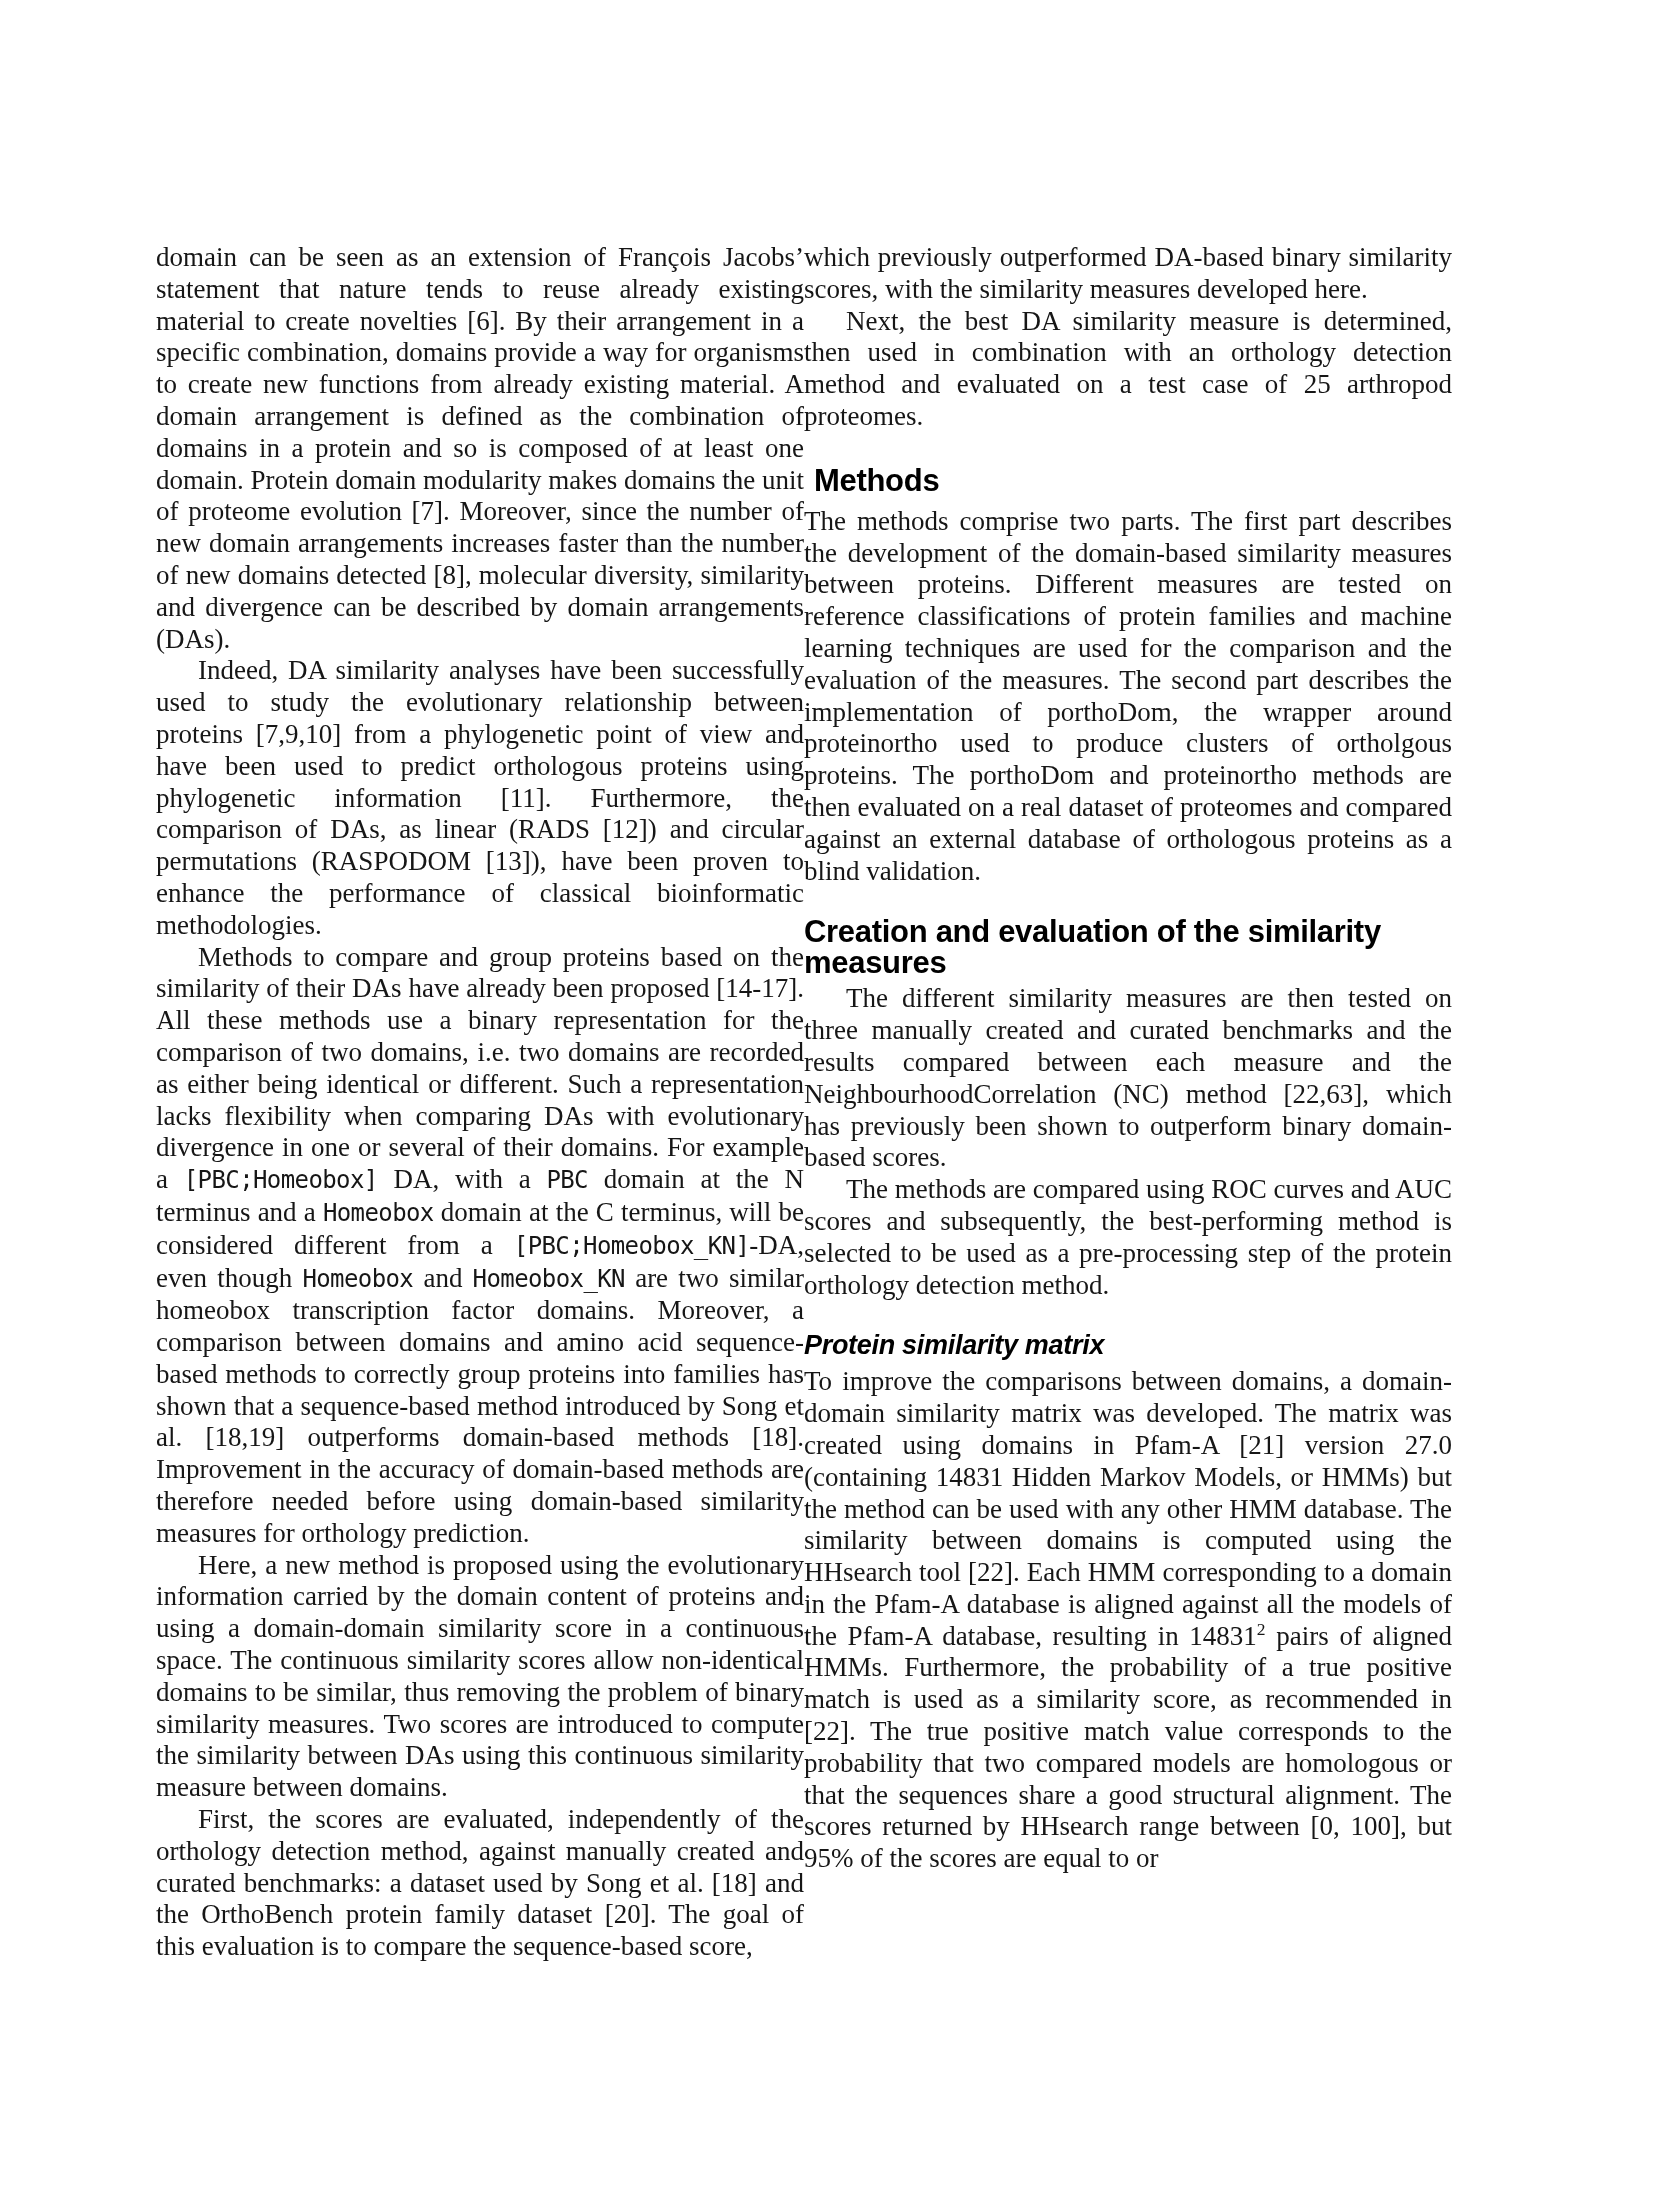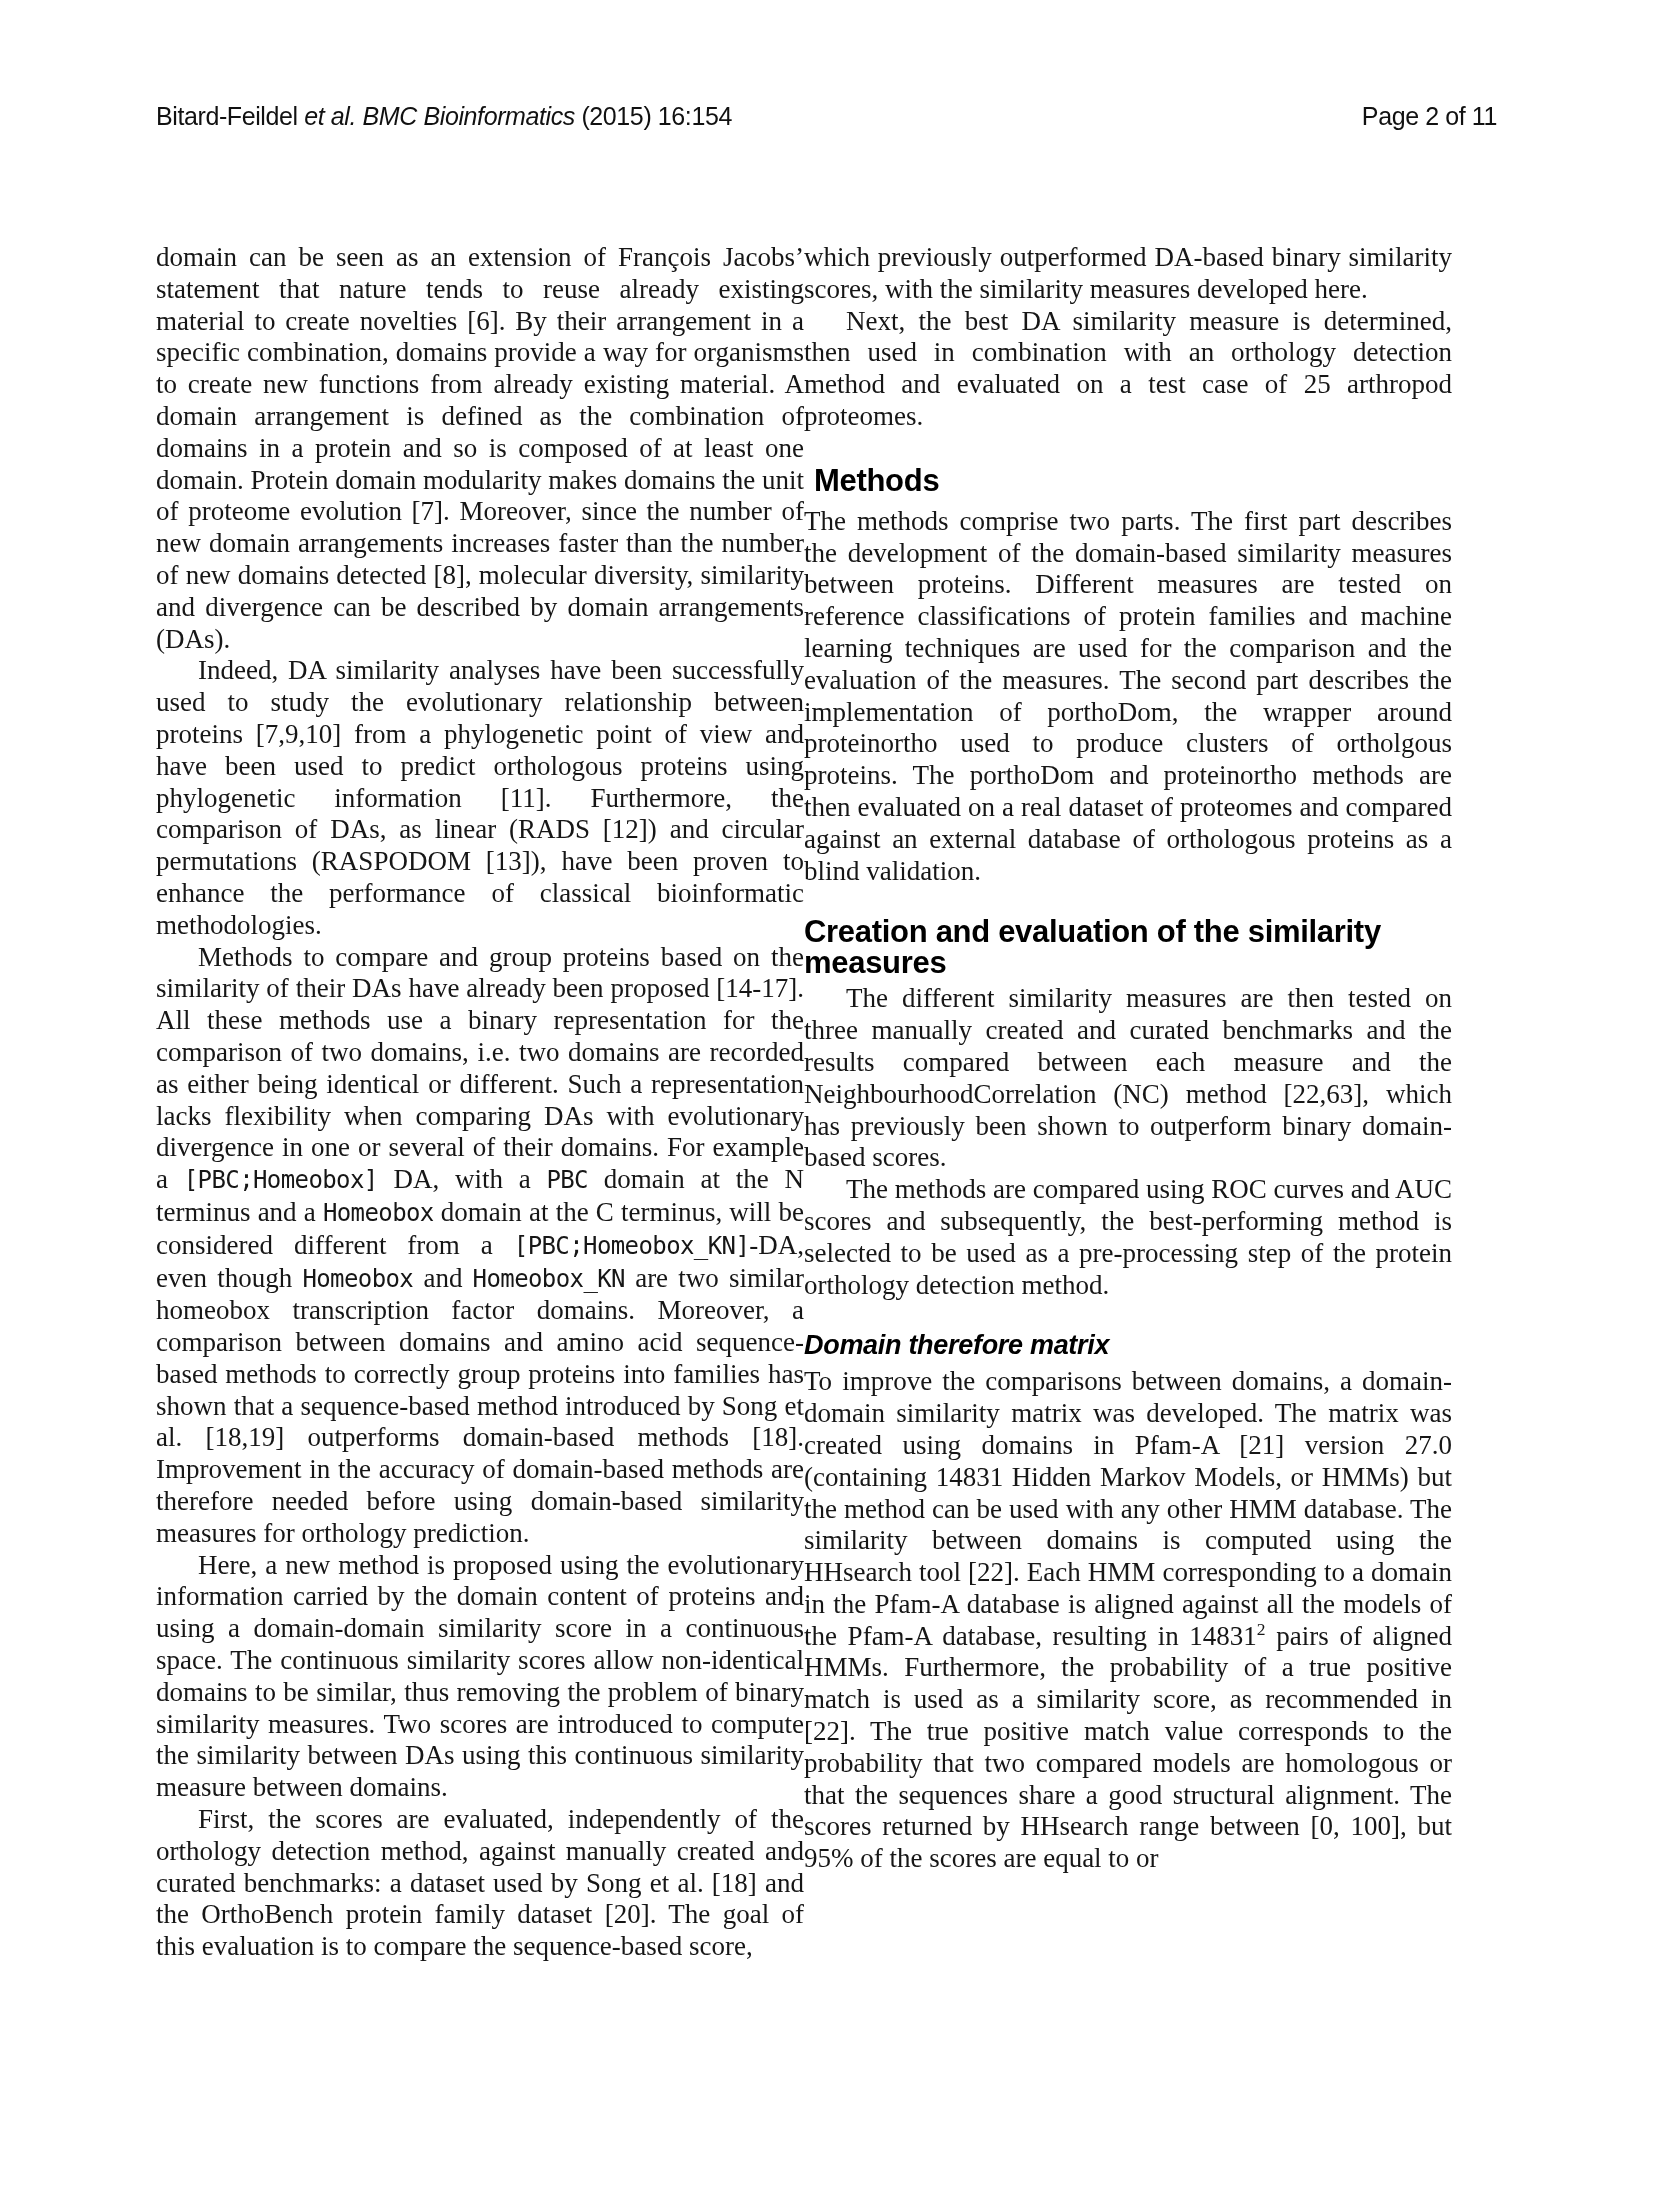--- a/index.html
+++ b/index.html
@@ -83,40 +83,34 @@
   .sup {
     font-size: 0.65em;
     vertical-align: super;
     line-height: 0;
   }
 </style>
 </head>
 <body>
 
 <div class="page">
-  <div class="page-header">
-    <div class="running-head">
-      <span>Bitard-Feildel </span><span class="it">et al. </span><span class="it">BMC Bioinformatics </span><span> (2015) 16:154</span>
-    </div>
-    <div class="page-number">Page 2 of 11</div>
-  </div>
 
   <div class="columns">
     <div class="col">
         <p class=""><span>domain can be seen as an extension of François Jacobs’ statement that nature tends to reuse already existing material to create novelties [6]. By their arrangement in a specific combination, domains provide a way for organisms to create new functions from already existing material. A domain arrangement is defined as the combination of domains in a protein and so is composed of at least one domain. Protein domain modularity makes domains the unit of proteome evolution [7]. Moreover, since the number of new domain arrangements increases faster than the number of new domains detected [8], molecular diversity, similarity and divergence can be described by domain arrangements (DAs).</span></p>
         <p class="indent"><span>Indeed, DA similarity analyses have been successfully used to study the evolutionary relationship between proteins [7,9,10] from a phylogenetic point of view and have been used to predict orthologous proteins using phylogenetic information [11]. Furthermore, the comparison of DAs, as linear (RADS [12]) and circular permutations (RASPODOM [13]), have been proven to enhance the performance of classical bioinformatic methodologies.</span></p>
         <p class="indent"><span>Methods to compare and group proteins based on the similarity of their DAs have already been proposed [14-17]. All these methods use a binary representation for the comparison of two domains, i.e. two domains are recorded as either being identical or different. Such a representation lacks flexibility when comparing DAs with evolutionary divergence in one or several of their domains. For example a </span><span class="mono">[PBC;Homeobox]</span><span> DA, with a </span><span class="mono">PBC</span><span> domain at the N terminus and a </span><span class="mono">Homeobox</span><span> domain at the C terminus, will be considered different from a </span><span class="mono">[PBC;Homeobox_KN]</span><span>-DA, even though </span><span class="mono">Homeobox</span><span> and </span><span class="mono">Homeobox_KN</span><span> are two similar homeobox transcription factor domains. Moreover, a comparison between domains and amino acid sequence-based methods to correctly group proteins into families has shown that a sequence-based method introduced by Song et al. [18,19] outperforms domain-based methods [18]. Improvement in the accuracy of domain-based methods are therefore needed before using domain-based similarity measures for orthology prediction.</span></p>
         <p class="indent"><span>Here, a new method is proposed using the evolutionary information carried by the domain content of proteins and using a domain-domain similarity score in a continuous space. The continuous similarity scores allow non-identical domains to be similar, thus removing the problem of binary similarity measures. Two scores are introduced to compute the similarity between DAs using this continuous similarity measure between domains.</span></p>
         <p class="indent"><span>First, the scores are evaluated, independently of the orthology detection method, against manually created and curated benchmarks: a dataset used by Song et al. [18] and the OrthoBench protein family dataset [20]. The goal of this evaluation is to compare the sequence-based score,</span></p>
       </div>
     <div class="col">
         <p class=""><span>which previously outperformed DA-based binary similarity scores, with the similarity measures developed here.</span></p>
         <p class="indent"><span>Next, the best DA similarity measure is determined, then used in combination with an orthology detection method and evaluated on a test case of 25 arthropod proteomes.</span></p>
         <div class="heading h2">Methods</div>
         <p class=""><span>The methods comprise two parts. The first part describes the development of the domain-based similarity measures between proteins. Different measures are tested on reference classifications of protein families and machine learning techniques are used for the comparison and the evaluation of the measures. The second part describes the implementation of porthoDom, the wrapper around proteinortho used to produce clusters of ortholgous proteins. The porthoDom and proteinortho methods are then evaluated on a real dataset of proteomes and compared against an external database of orthologous proteins as a blind validation.</span></p>
         <div class="heading h3">Creation and evaluation of the similarity measures</div>
         <p class="indent"><span>The different similarity measures are then tested on three manually created and curated benchmarks and the results compared between each measure and the NeighbourhoodCorrelation (NC) method [22,63], which has previously been shown to outperform binary domain-based scores.</span></p>
         <p class="indent"><span>The methods are compared using ROC curves and AUC scores and subsequently, the best-performing method is selected to be used as a pre-processing step of the protein orthology detection method.</span></p>
-        <div class="heading h3i">Domain therefore matrix</div>
+        <div class="heading h3i">Protein similarity matrix</div>
         <p class=""><span>To improve the comparisons between domains, a domain-domain similarity matrix was developed. The matrix was created using domains in Pfam-A [21] version 27.0 (containing 14831 Hidden Markov Models, or HMMs) but the method can be used with any other HMM database. The similarity between domains is computed using the HHsearch tool [22]. Each HMM corresponding to a domain in the Pfam-A database is aligned against all the models of the Pfam-A database, resulting in 14831</span><span class="sup">2</span><span> pairs of aligned HMMs. Furthermore, the probability of a true positive match is used as a similarity score, as recommended in [22]. The true positive match value corresponds to the probability that two compared models are homologous or that the sequences share a good structural alignment. The scores returned by HHsearch range between [0, 100], but 95% of the scores are equal to or</span></p>
       </div>
   </div>
 </div>
 
 </body></html>

